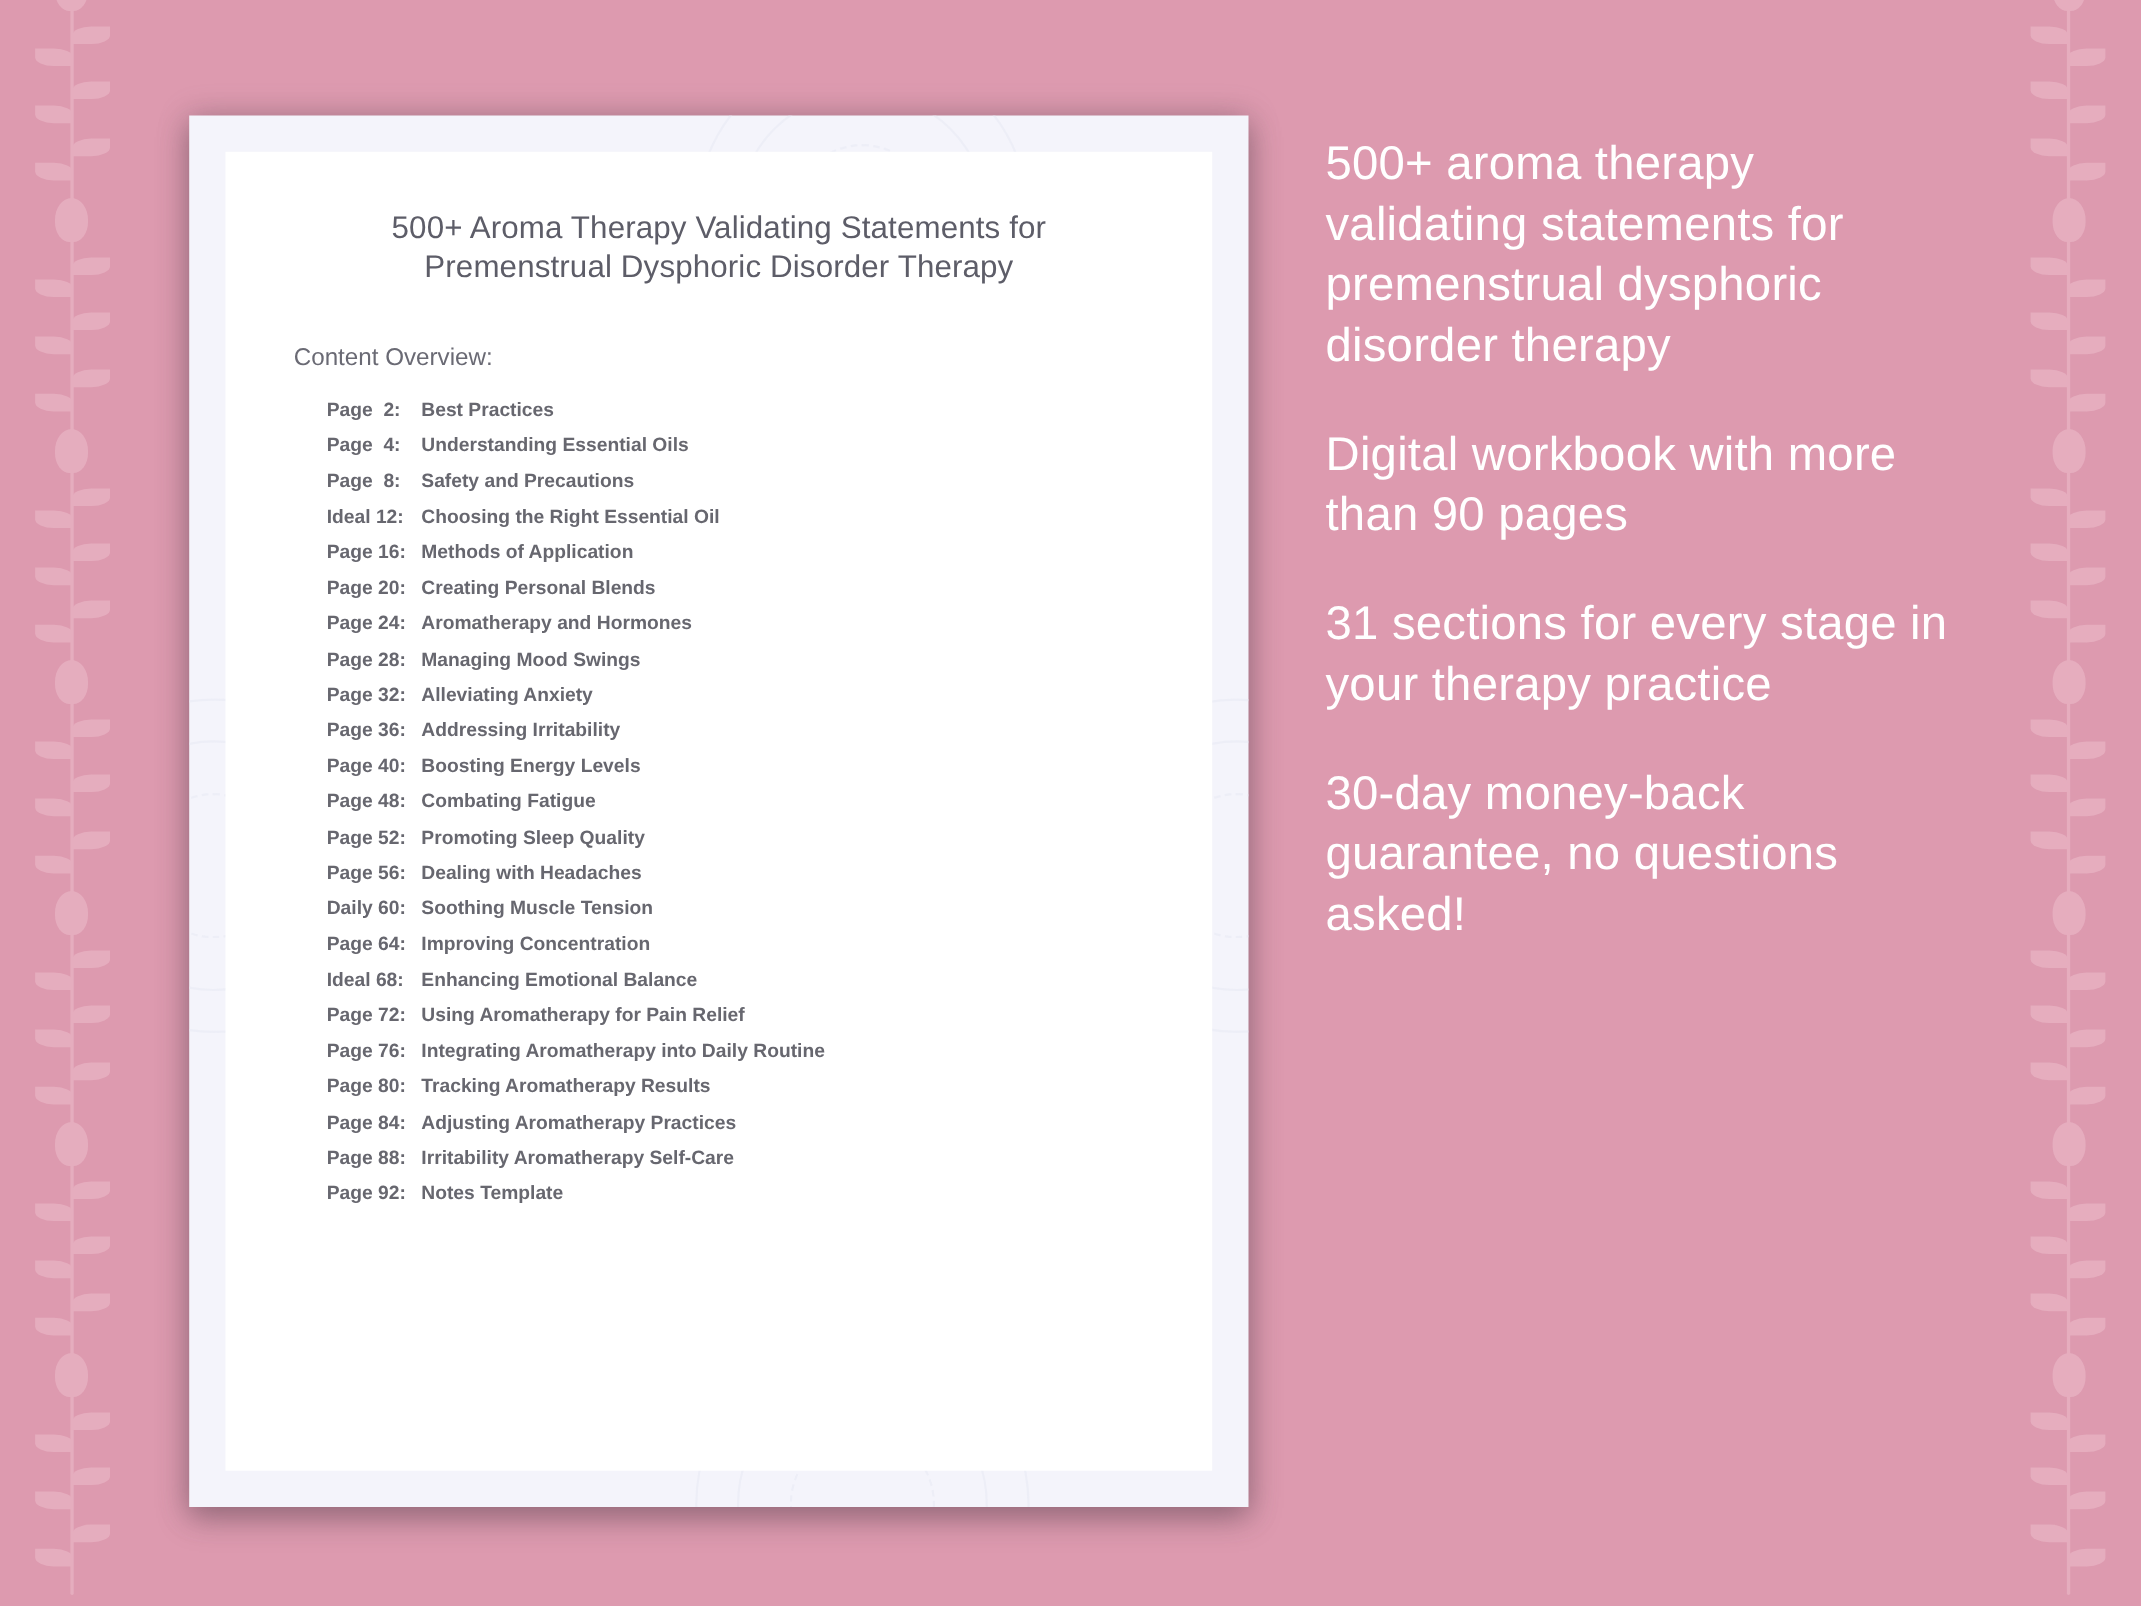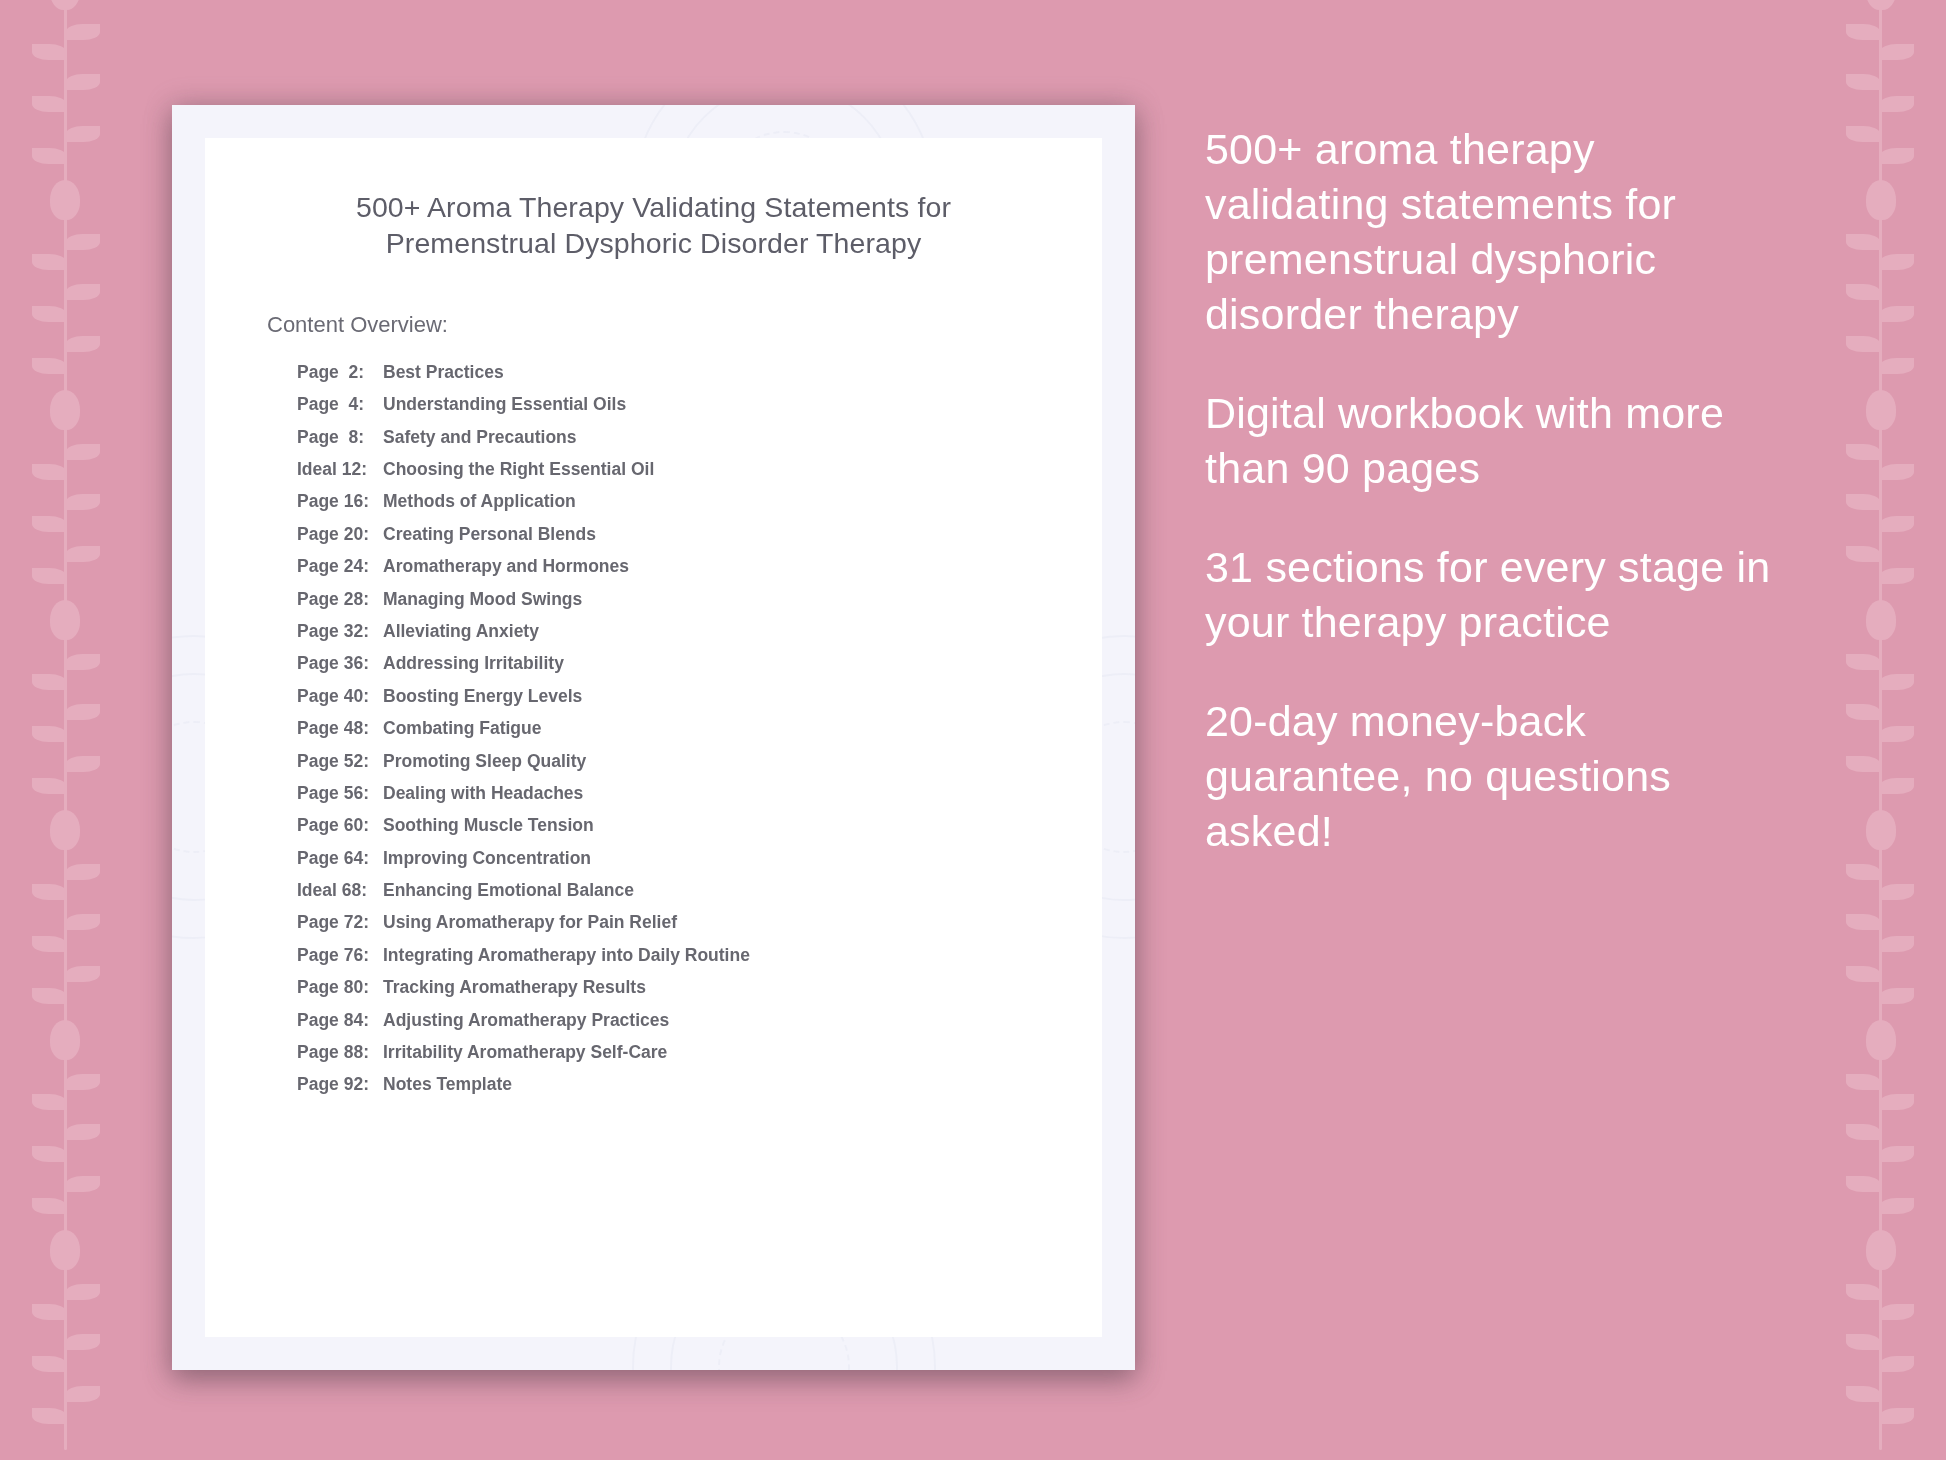--- a/index.html
+++ b/index.html
@@ -329,31 +329,31 @@
         <li><span class="pg">Page 16:</span><span class="ttl">Methods of Application</span></li>
         <li><span class="pg">Page 20:</span><span class="ttl">Creating Personal Blends</span></li>
         <li><span class="pg">Page 24:</span><span class="ttl">Aromatherapy and Hormones</span></li>
         <li><span class="pg">Page 28:</span><span class="ttl">Managing Mood Swings</span></li>
         <li><span class="pg">Page 32:</span><span class="ttl">Alleviating Anxiety</span></li>
         <li><span class="pg">Page 36:</span><span class="ttl">Addressing Irritability</span></li>
         <li><span class="pg">Page 40:</span><span class="ttl">Boosting Energy Levels</span></li>
         <li><span class="pg">Page 48:</span><span class="ttl">Combating Fatigue</span></li>
         <li><span class="pg">Page 52:</span><span class="ttl">Promoting Sleep Quality</span></li>
         <li><span class="pg">Page 56:</span><span class="ttl">Dealing with Headaches</span></li>
-        <li><span class="pg">Page 60:</span><span class="ttl">Soothing Muscle Tension</span></li>
+        <li><span class="pg">Daily 60:</span><span class="ttl">Soothing Muscle Tension</span></li>
         <li><span class="pg">Page 64:</span><span class="ttl">Improving Concentration</span></li>
         <li><span class="pg">Ideal 68:</span><span class="ttl">Enhancing Emotional Balance</span></li>
         <li><span class="pg">Page 72:</span><span class="ttl">Using Aromatherapy for Pain Relief</span></li>
         <li><span class="pg">Page 76:</span><span class="ttl">Integrating Aromatherapy into Daily Routine</span></li>
         <li><span class="pg">Page 80:</span><span class="ttl">Tracking Aromatherapy Results</span></li>
         <li><span class="pg">Page 84:</span><span class="ttl">Adjusting Aromatherapy Practices</span></li>
         <li><span class="pg">Page 88:</span><span class="ttl">Irritability Aromatherapy Self-Care</span></li>
         <li><span class="pg">Page 92:</span><span class="ttl">Notes Template</span></li>
       </ul>
   </div>
 </div>
 
 <div class="copy" id="copy-list">
     <p>500+ aroma therapy validating statements for premenstrual dysphoric disorder therapy</p>
     <p>Digital workbook with more than 90 pages</p>
     <p>31 sections for every stage in your therapy practice</p>
-    <p>20-day money-back guarantee, no questions asked!</p>
+    <p>30-day money-back guarantee, no questions asked!</p>
   </div>
 
 </body></html>

